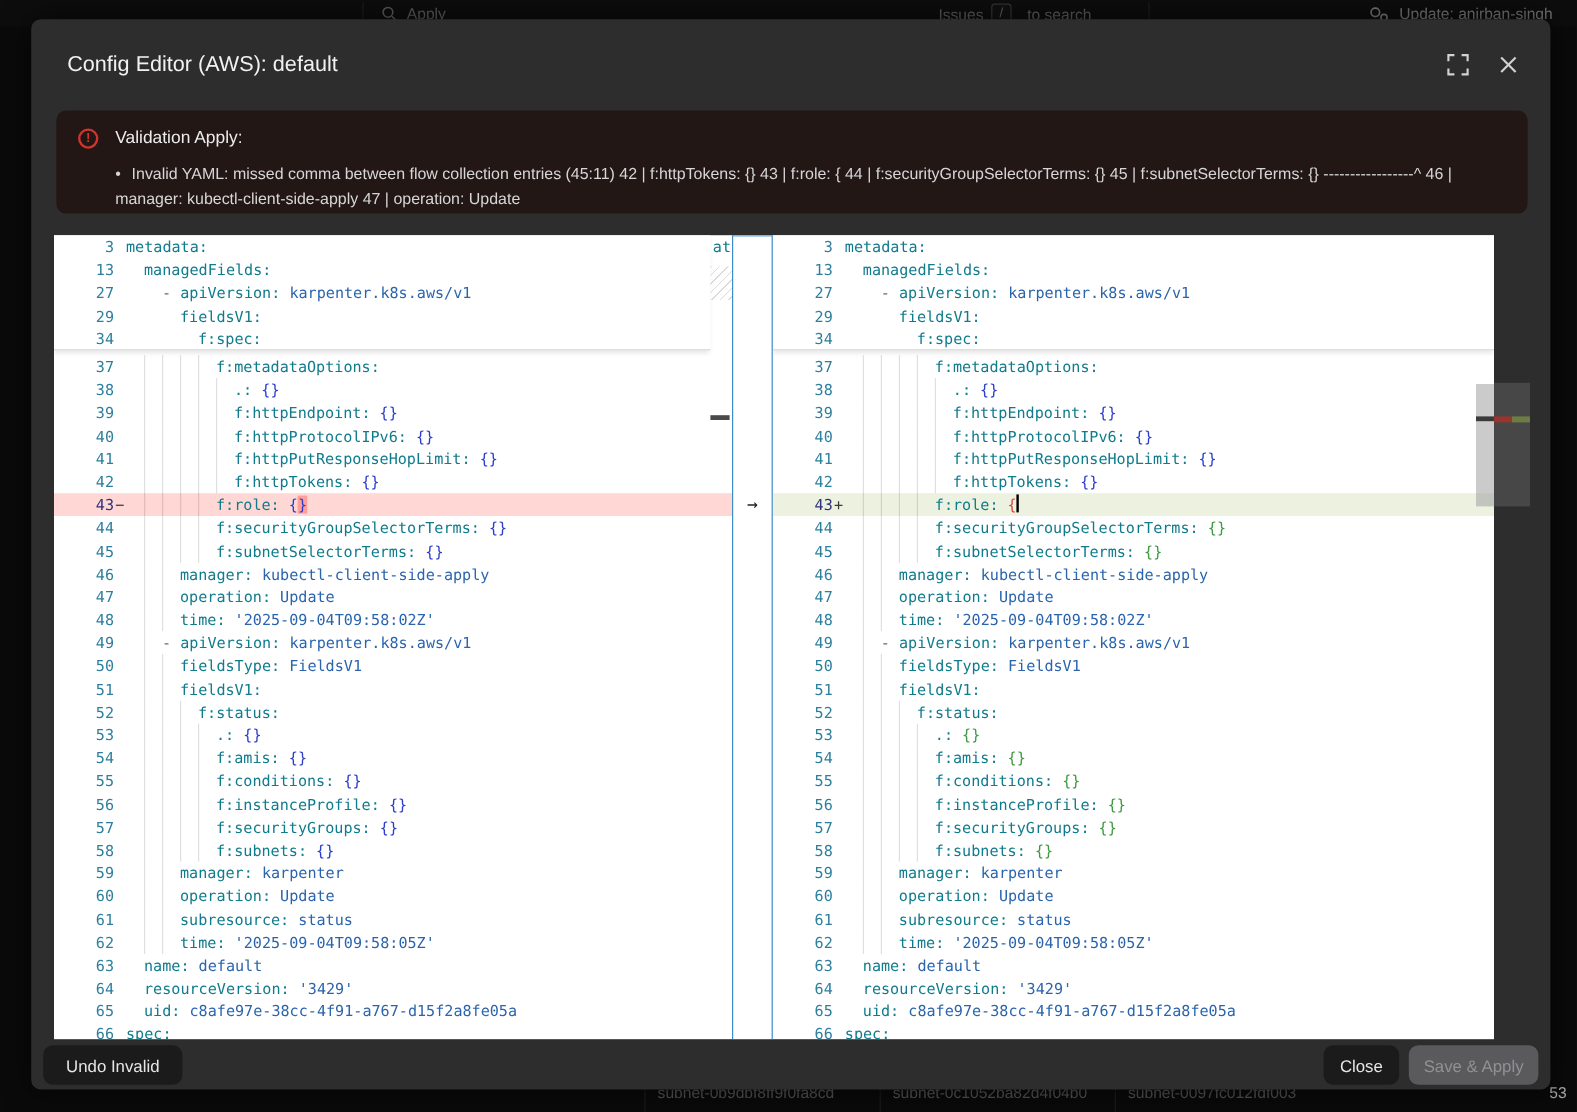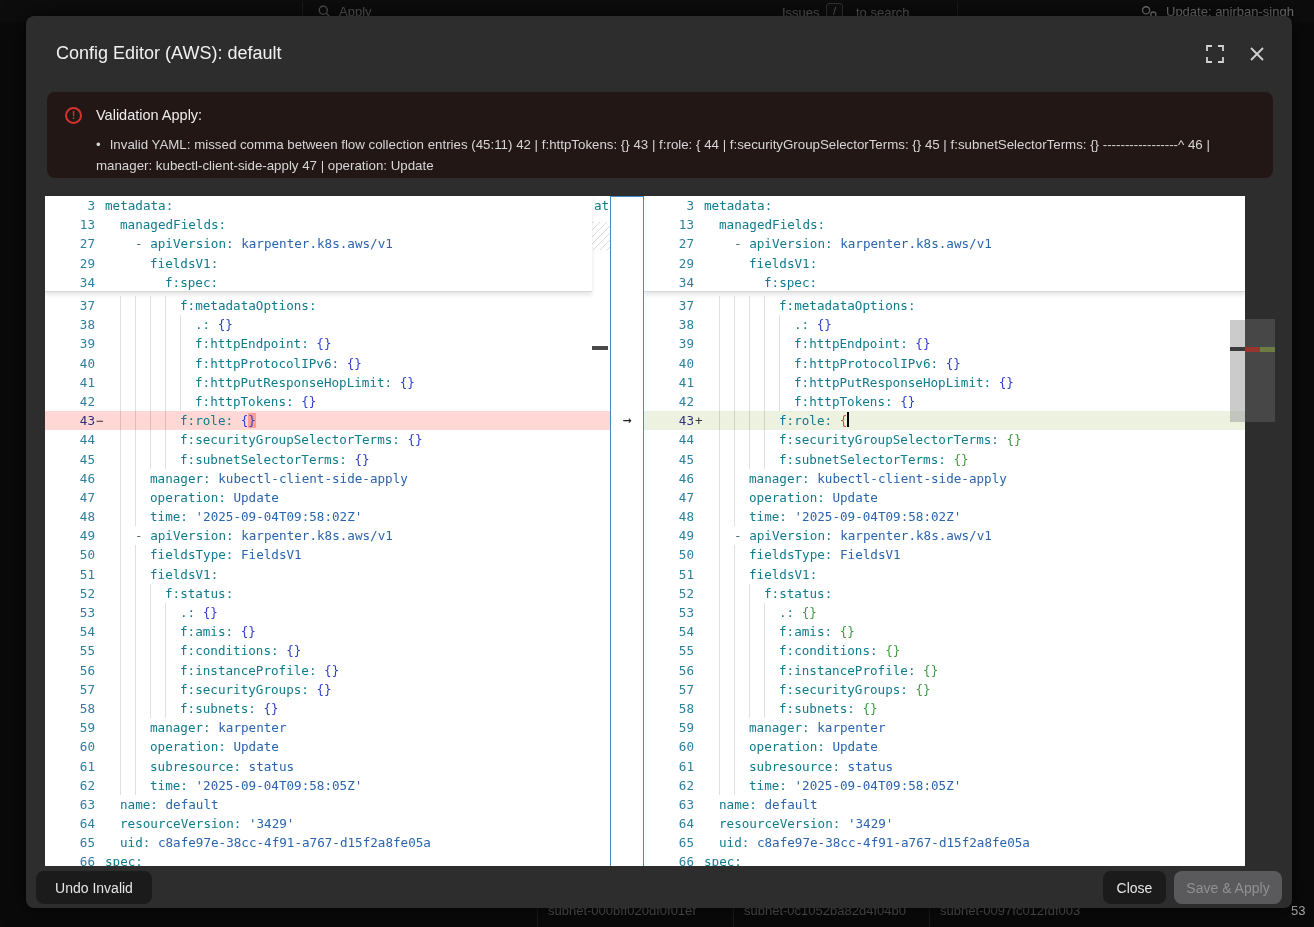--- a/index.html
+++ b/index.html
@@ -116,21 +116,21 @@
     <div class="tb-divider" style="left:957px"></div>
     <div class="cluster-wrap">
       <svg width="17" height="14" viewBox="0 0 20 16">
         <circle cx="6" cy="6" r="4.2" fill="none" stroke="#c9c9c9" stroke-width="1.6"></circle>
         <circle cx="14.5" cy="11" r="3" fill="none" stroke="#c9c9c9" stroke-width="1.6"></circle>
       </svg>
       <span>Update: anirban-singh</span>
     </div>
   </div>
   <div class="bottom-row" id="bottom-row">
-      <div class="bottom-cell">subnet-000bff020df0f01ef</div>
+      <div class="bottom-cell">subnet-0b9dbf8ff9f0fa8cd</div>
       <div class="bottom-cell">subnet-0c1052ba82d4f04b0</div>
       <div class="bottom-cell">subnet-0097fc012fdf003</div>
     </div>
 </div>
 
 <div class="backdrop"></div>
 <span class="frag53">53</span>
 
 <div class="modal">
   <div class="modal-title">Config Editor (AWS): default</div>

